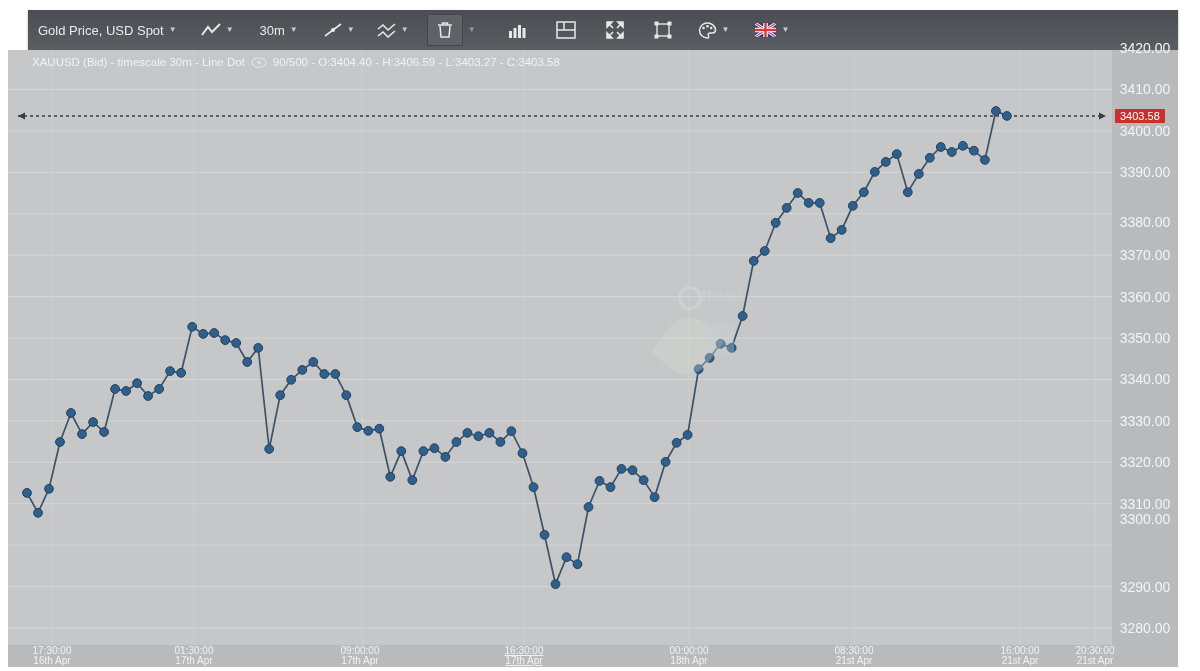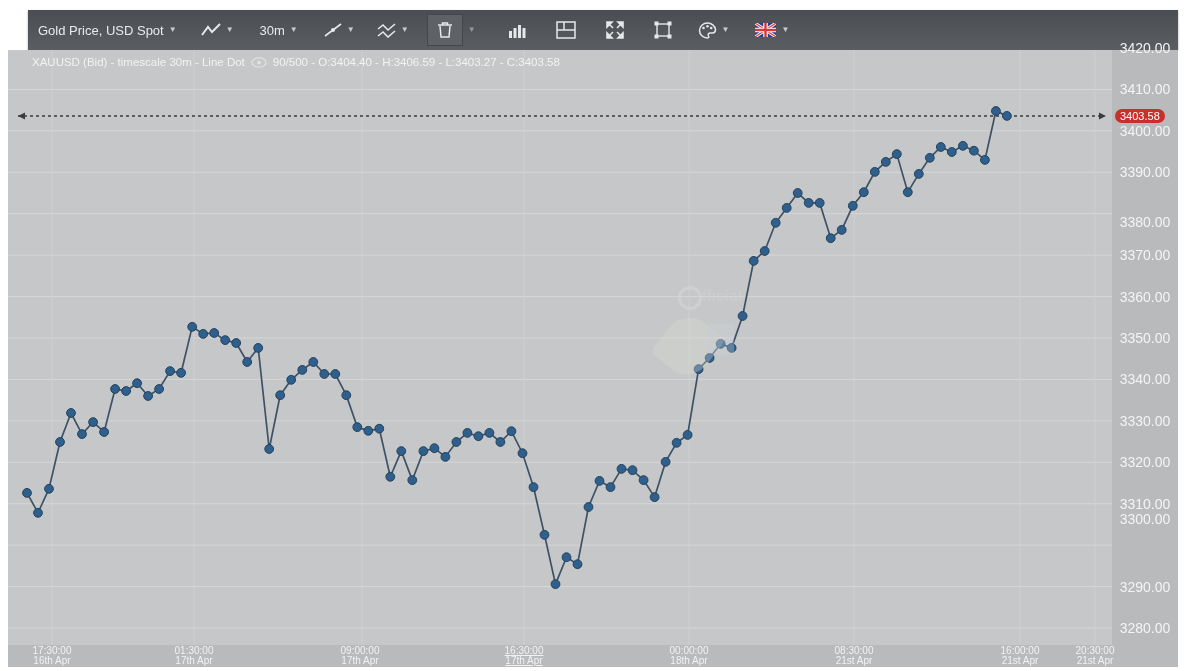--- a/index.html
+++ b/index.html
@@ -26,21 +26,21 @@
   #wm-ring{position:absolute;left:22px;top:8px;width:18px;height:18px;border:3px solid #d7d8d6;border-radius:50%;}
   #wm-text{position:absolute;left:46px;top:9px;color:#d3d4d2;font-size:15px;letter-spacing:1px;}
   #wm-leaf{position:absolute;left:6px;top:40px;width:52px;height:56px;
     background:#d9dcd4;opacity:.6;border-radius:45% 10% 45% 10%;transform:rotate(38deg);}
   #wm-block{position:absolute;left:52px;top:46px;width:26px;height:30px;background:#ccd4da;opacity:.55;}
   
   #y-axis{left:1112px;top:50px;width:66px;height:617px;background:#b9babb;}
   .y-label{position:absolute;left:0;width:100%;text-align:center;color:#f4f4f4;
     font-size:14px;transform:translateY(-50%);}
   #price-tag{position:absolute;left:3px;transform:translateY(-50%);background:#c9302c;
-    color:#ffffff;font-size:11px;padding:1px 5px;border-radius:7px;}
+    color:#ffffff;font-size:11px;padding:1px 5px;border-radius:1px;}
   #x-axis{left:8px;top:645px;width:1104px;height:22px;background:#b9babb;overflow:visible;}
   .x-label{position:absolute;top:1px;transform:translateX(-50%);text-align:center;
     color:#f2f2f2;font-size:10px;line-height:10px;white-space:nowrap;}
 </style>
 </head>
 <body>
 
 <div id="toolbar" class="abs">
   <div class="tb-item" style="margin-left:10px">
     <span>Gold Price, USD Spot</span>

